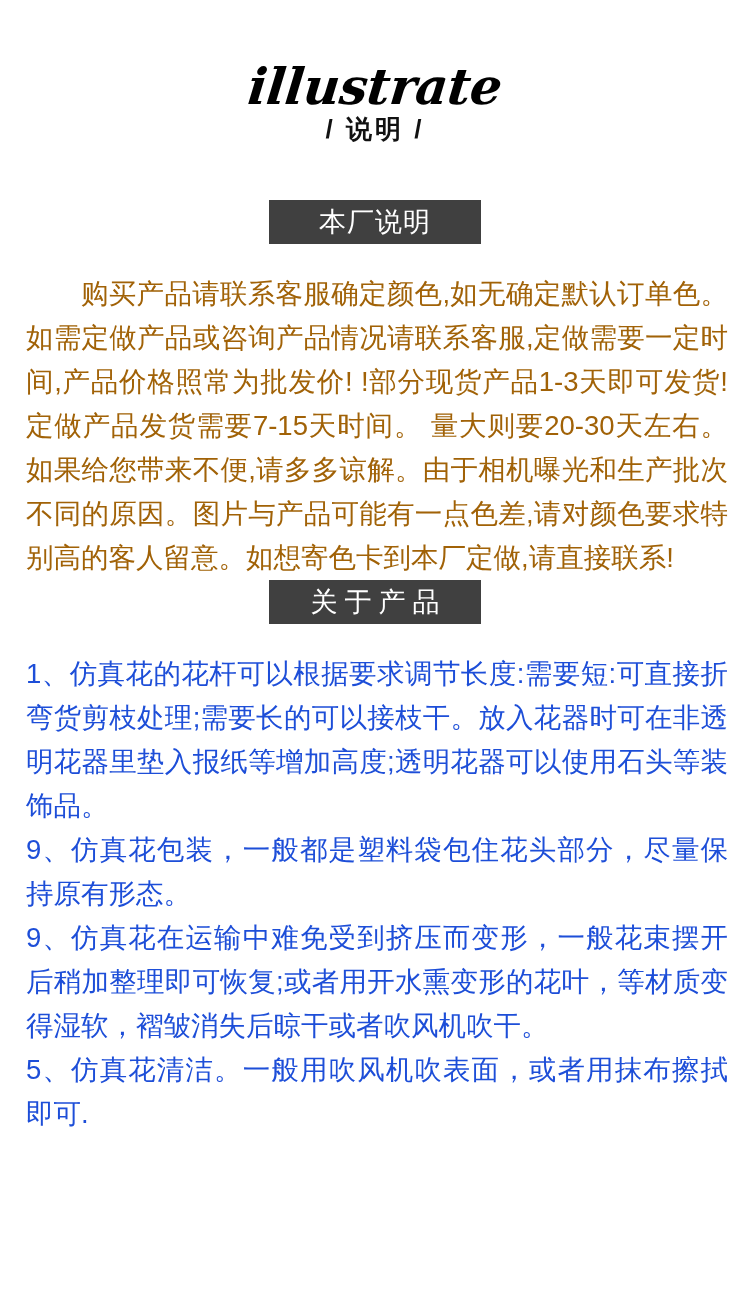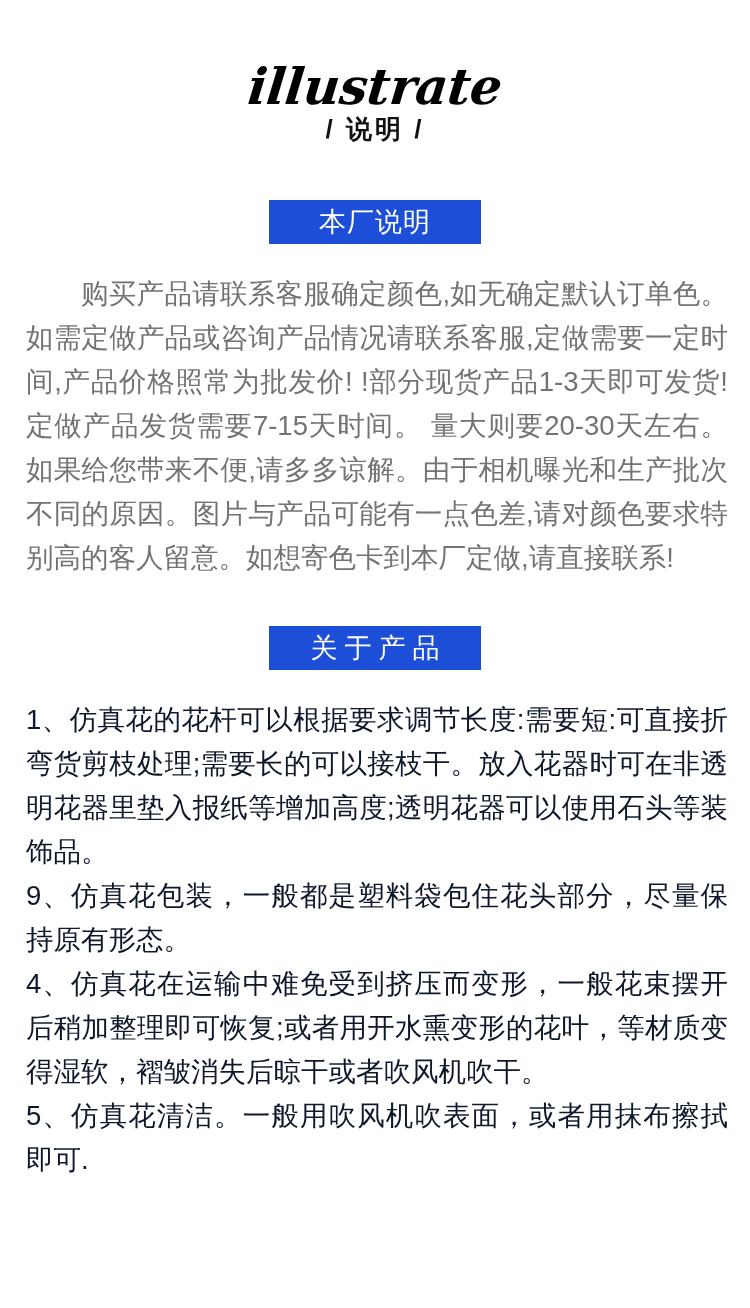--- a/index.html
+++ b/index.html
@@ -56,63 +56,63 @@
   
   .badge-wrap {
     text-align: center;
   }
   .badge {
     display: inline-block;
     box-sizing: border-box;
     width: 212px;
     height: 44px;
     line-height: 44px;
-    background: #1d4ed8;
+    background: #404040;
     color: #ffffff;
     font-size: 27px;
     font-weight: 400;
     text-align: center;
     letter-spacing: 1px;
   }
   .badge.spaced {
     letter-spacing: 7px;
     text-indent: 7px;
   }
 
   #badge-one-wrap { margin-top: 58px; }
-  #badge-two-wrap { margin-top: 46px; }
+  #badge-two-wrap { }
 
   
   .paragraph {
     margin: 0;
     padding: 0 22px 0 26px;
     font-size: 27.5px;
     line-height: 44px;
-    color: #737373;
+    color: #a16207;
     text-align: justify;
     text-justify: inter-ideograph;
     word-break: break-all;
   }
   #intro-paragraph {
     margin-top: 28px;
     text-indent: 2em;
   }
 
   .list {
     margin: 0;
     padding: 0;
     list-style: none;
   }
   #product-notes { margin-top: 28px; }
   .list-item {
     margin: 0;
     padding: 0 22px 0 26px;
     font-size: 27.5px;
     line-height: 44px;
-    color: #0f172a;
+    color: #1d4ed8;
     text-align: justify;
     text-justify: inter-ideograph;
     word-break: break-all;
   }
 </style>
 </head>
 <body>
 
 <div class="page">
 
@@ -127,17 +127,17 @@
 
   <p class="paragraph" id="intro-paragraph">购买产品请联系客服确定颜色,如无确定默认订单色。如需定做产品或咨询产品情况请联系客服,定做需要一定时间,产品价格照常为批发价! !部分现货产品1-3天即可发货!定做产品发货需要7-15天时间。 量大则要20-30天左右。如果给您带来不便,请多多谅解。由于相机曝光和生产批次不同的原因。图片与产品可能有一点色差,请对颜色要求特别高的客人留意。如想寄色卡到本厂定做,请直接联系!</p>
 
   <div class="badge-wrap" id="badge-two-wrap">
     <span class="badge spaced">关于产品</span>
   </div>
 
   <ul class="list" id="product-notes">
     <li class="list-item">1、仿真花的花杆可以根据要求调节长度:需要短:可直接折弯货剪枝处理;需要长的可以接枝干。放入花器时可在非透明花器里垫入报纸等增加高度;透明花器可以使用石头等装饰品。</li>
     <li class="list-item">9、仿真花包装，一般都是塑料袋包住花头部分，尽量保持原有形态。</li>
-    <li class="list-item">4、仿真花在运输中难免受到挤压而变形，一般花束摆开后稍加整理即可恢复;或者用开水熏变形的花叶，等材质变得湿软，褶皱消失后晾干或者吹风机吹干。</li>
+    <li class="list-item">9、仿真花在运输中难免受到挤压而变形，一般花束摆开后稍加整理即可恢复;或者用开水熏变形的花叶，等材质变得湿软，褶皱消失后晾干或者吹风机吹干。</li>
     <li class="list-item">5、仿真花清洁。一般用吹风机吹表面，或者用抹布擦拭即可.</li>
   </ul>
 
 </div>
 
 </body></html>

